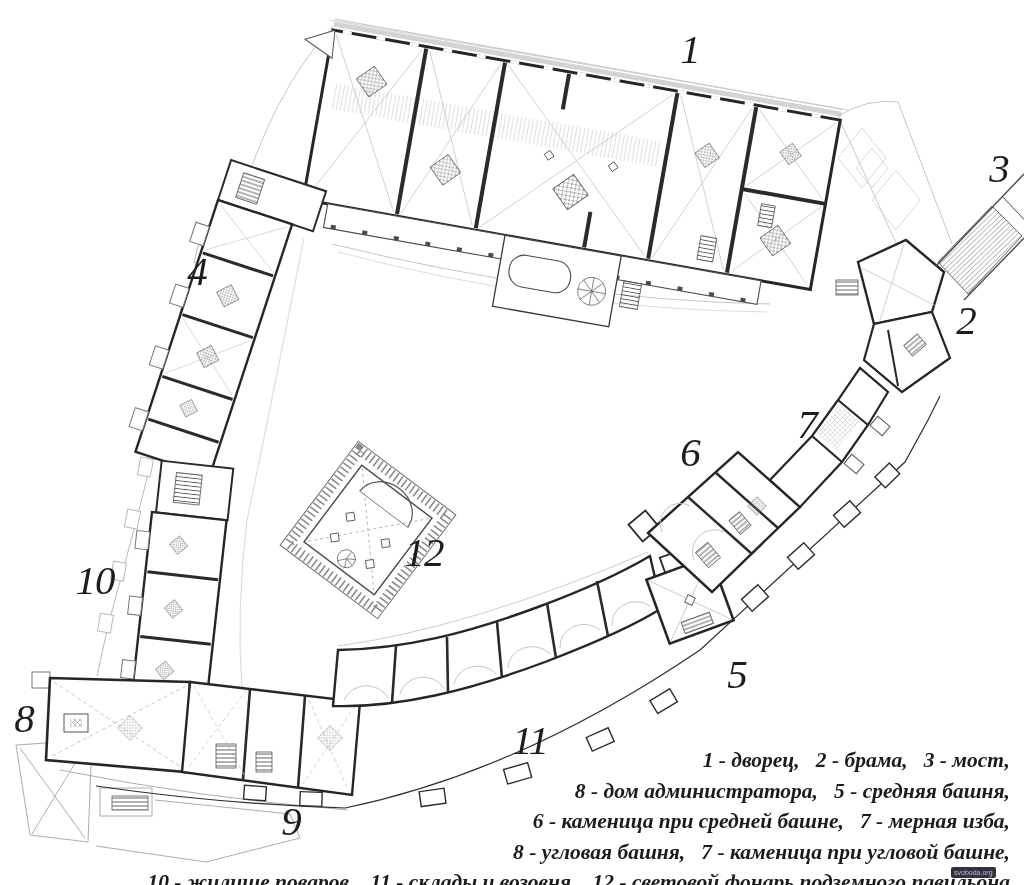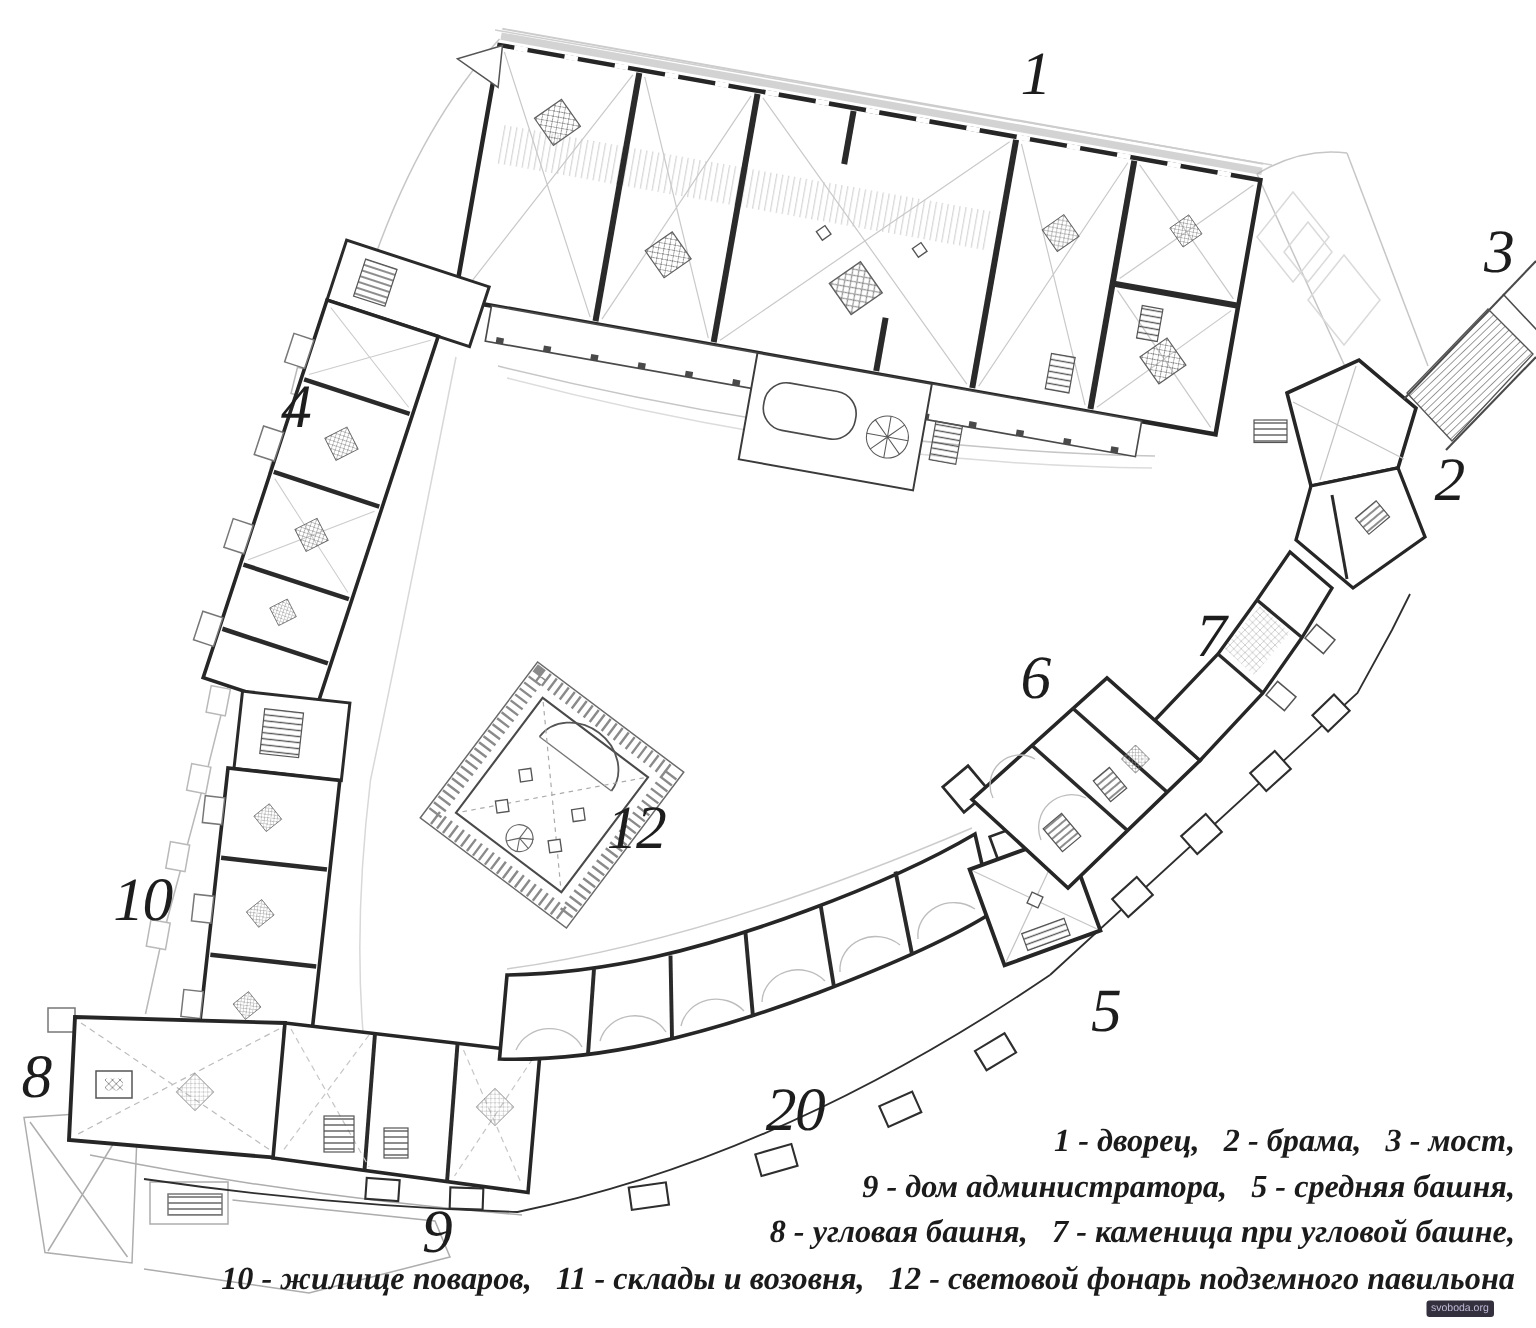--- a/index.html
+++ b/index.html
@@ -294,25 +294,26 @@
 
   <span class="plan-num" style="left:690px;top:49px">1</span>
   <span class="plan-num" style="left:966px;top:320px">2</span>
   <span class="plan-num" style="left:999px;top:168px">3</span>
   <span class="plan-num" style="left:197px;top:271px">4</span>
   <span class="plan-num" style="left:737px;top:674px">5</span>
   <span class="plan-num" style="left:690px;top:452px">6</span>
   <span class="plan-num" style="left:807px;top:424px">7</span>
   <span class="plan-num" style="left:24px;top:718px">8</span>
   <span class="plan-num" style="left:291px;top:821px">9</span>
-  <span class="plan-num" style="left:95px;top:600px">10</span>
-  <span class="plan-num" style="left:530px;top:740px">20</span>
+  <span class="plan-num" style="left:95px;top:580px">10</span>
+  <span class="plan-num" style="left:530px;top:740px">11</span>
   <span class="plan-num" style="left:424px;top:552px">12</span>
 
   <div class="legend">
     <div class="legend-line">1 - дворец,   2 - брама,   3 - мост,</div>
-    <div class="legend-line">9 - дом администратора,   5 - средняя башня,</div>
+    <div class="legend-line">8 - дом администратора,   5 - средняя башня,</div>
+    <div class="legend-line">6 - каменица при средней башне,   7 - мерная изба,</div>
     <div class="legend-line">8 - угловая башня,   7 - каменица при угловой башне,</div>
     <div class="legend-line">10 - жилище поваров,   11 - склады и возовня,   12 - световой фонарь подземного павильона</div>
   </div>
 
   <span class="watermark">svoboda.org</span>
 </div>
 
 </body></html>

